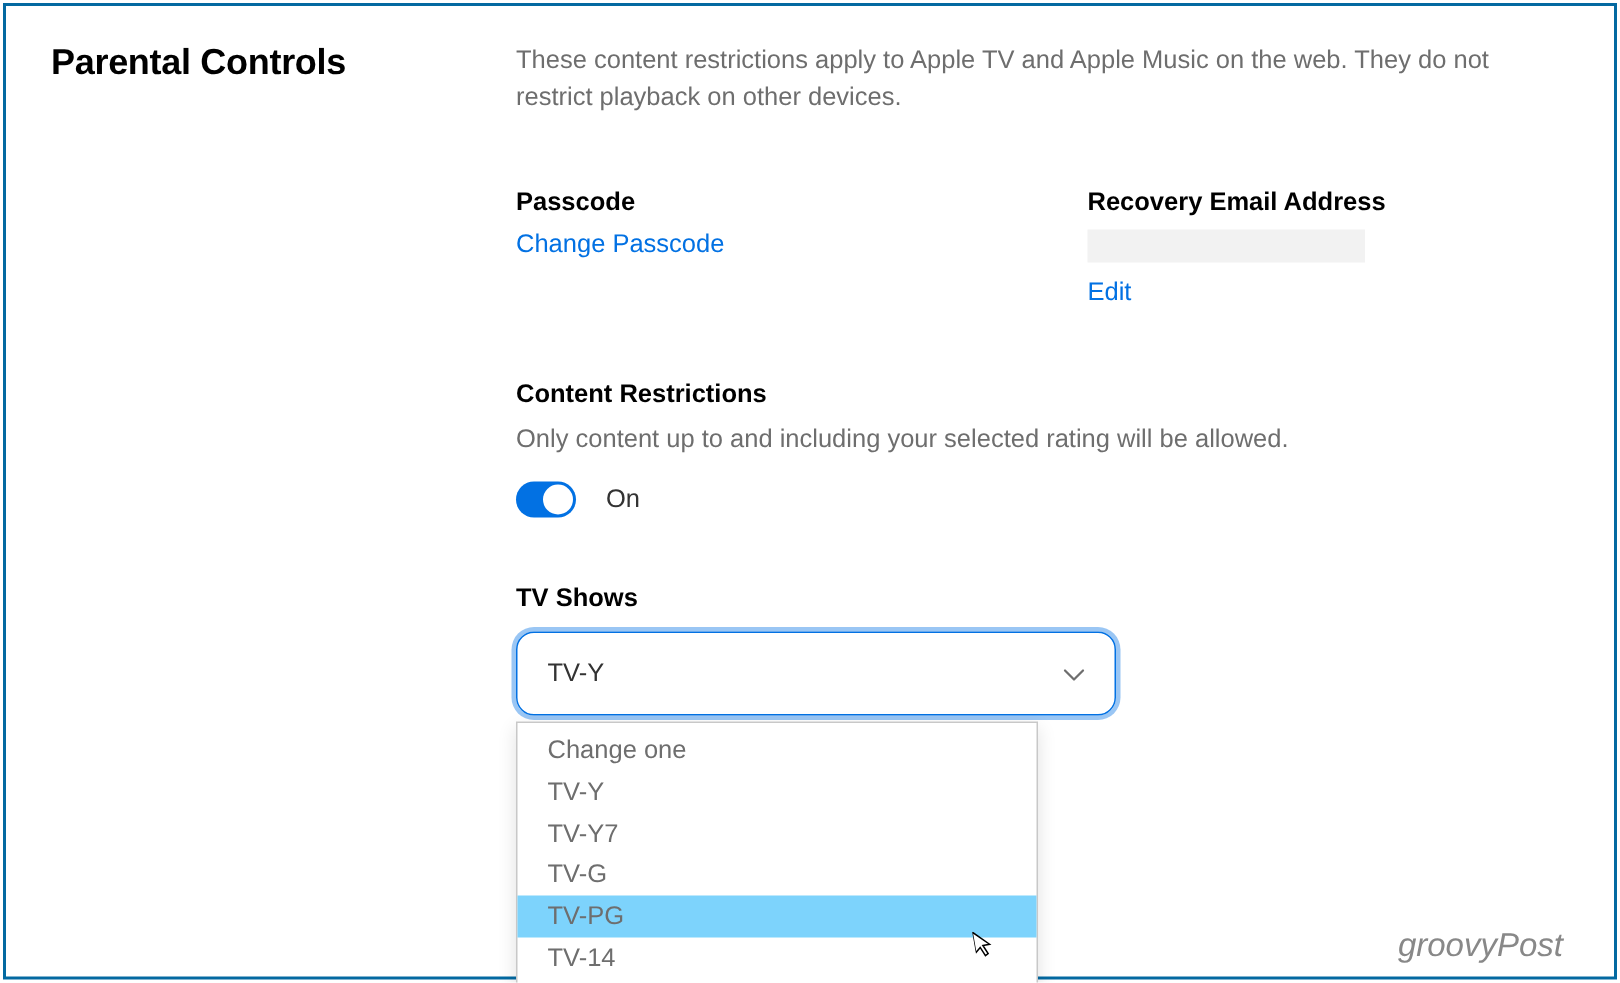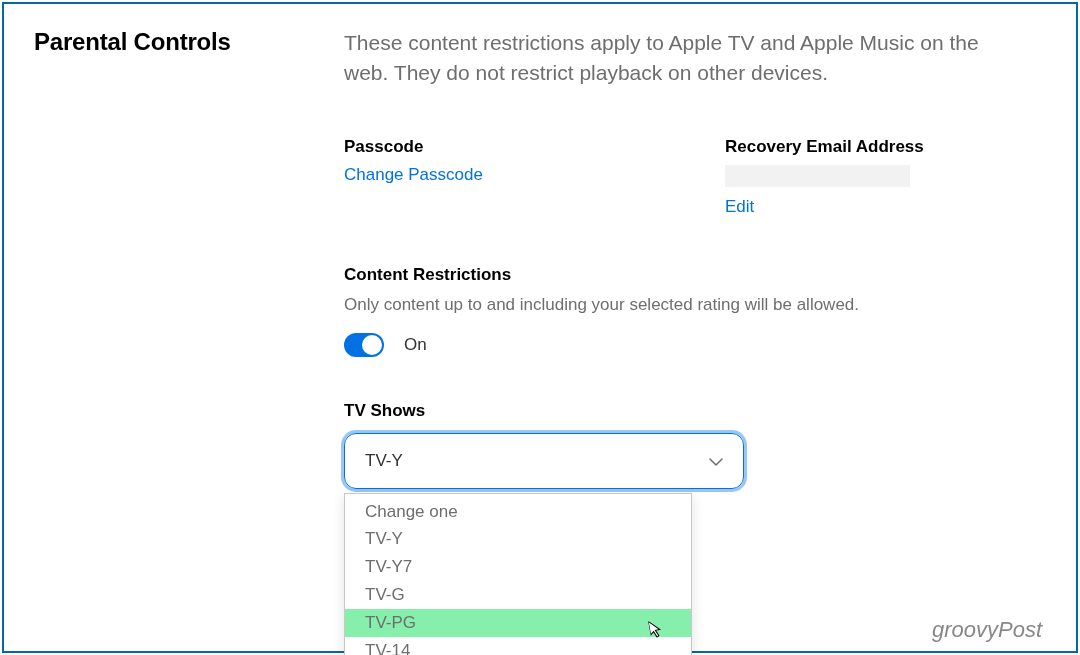--- a/index.html
+++ b/index.html
@@ -31,21 +31,21 @@
       flex: 1;
       padding-right: 20px;
     }
     .page-title {
       font-size: 24px;
       font-weight: 700;
       color: #000;
       letter-spacing: -0.2px;
     }
     .description {
-      font-size: 21px;
+      font-size: 17px;
       color: #6e6e6e;
       line-height: 1.45;
       margin-bottom: 48px;
     }
     .row {
       display: flex;
       gap: 80px;
       margin-bottom: 48px;
     }
     .col {
@@ -147,21 +147,21 @@
       cursor: pointer;
       line-height: 1.4;
     }
     .dropdown-item:first-child {
       padding-top: 6px;
     }
     .dropdown-item:last-child {
       padding-bottom: 6px;
     }
     .dropdown-item.highlighted {
-      background: #86efac;
+      background: #7dd3fc;
     }
     .watermark {
       position: absolute;
       bottom: 12px;
       right: 38px;
       font-family: Liberation Sans, sans-serif;
       font-size: 22px;
       color: #888;
       font-style: italic;
     }

